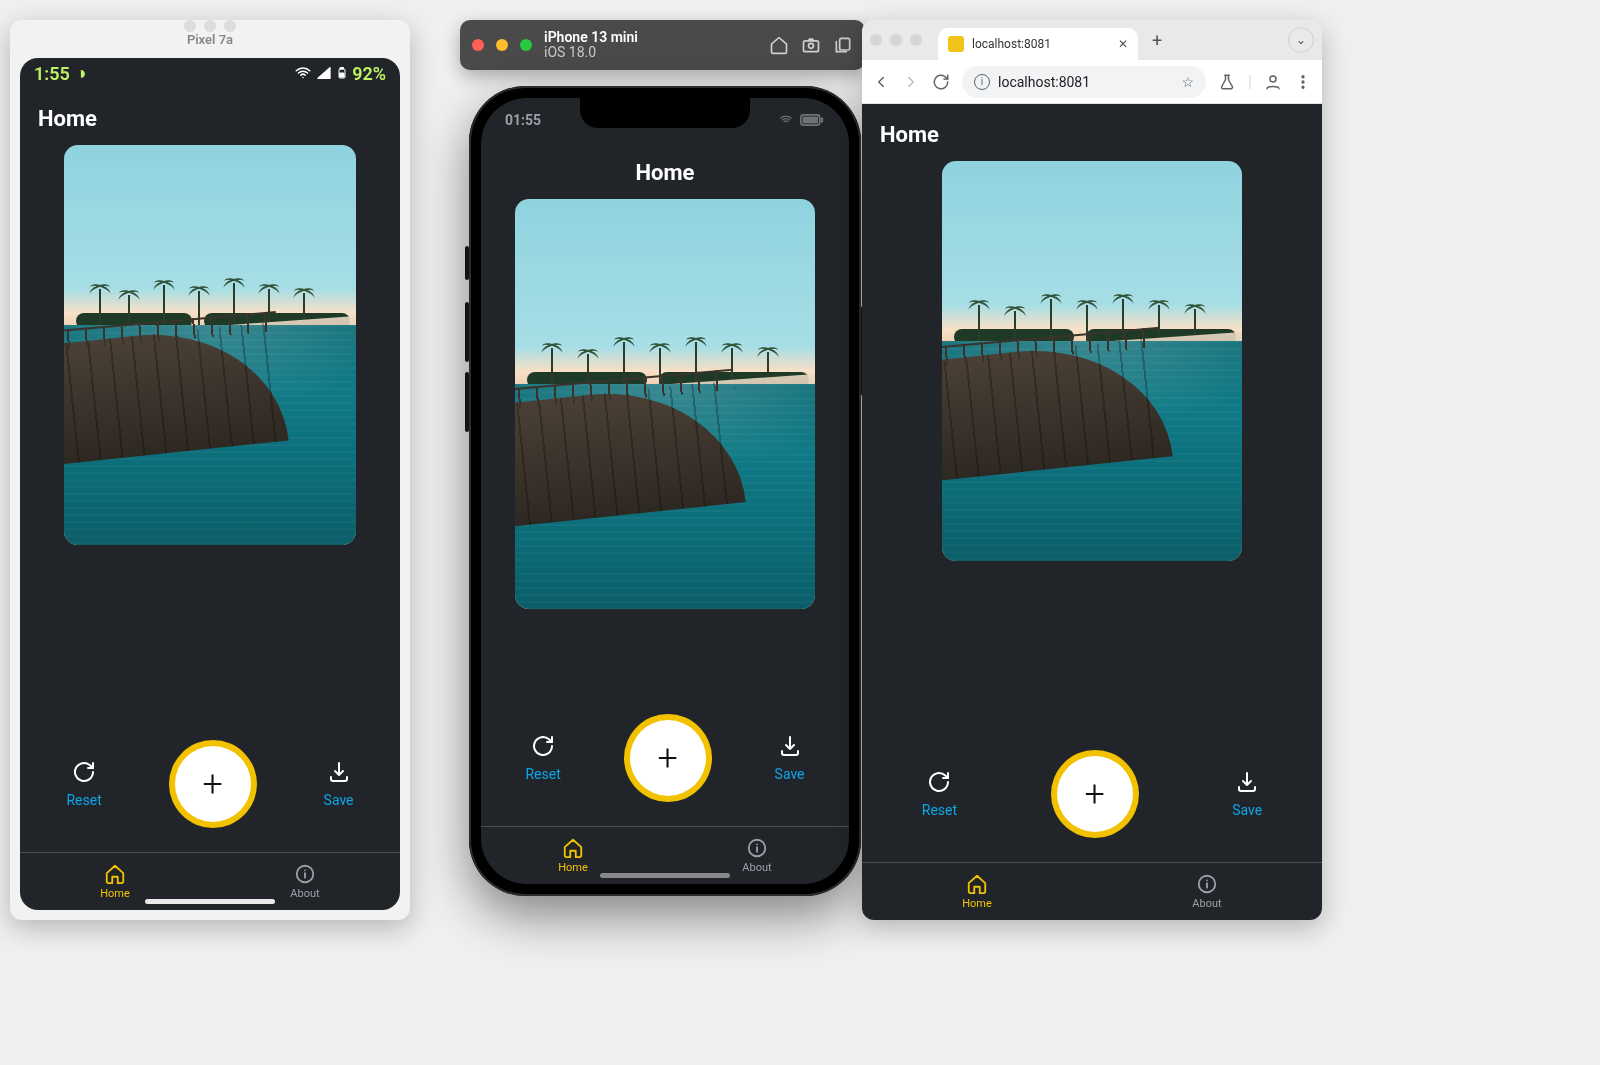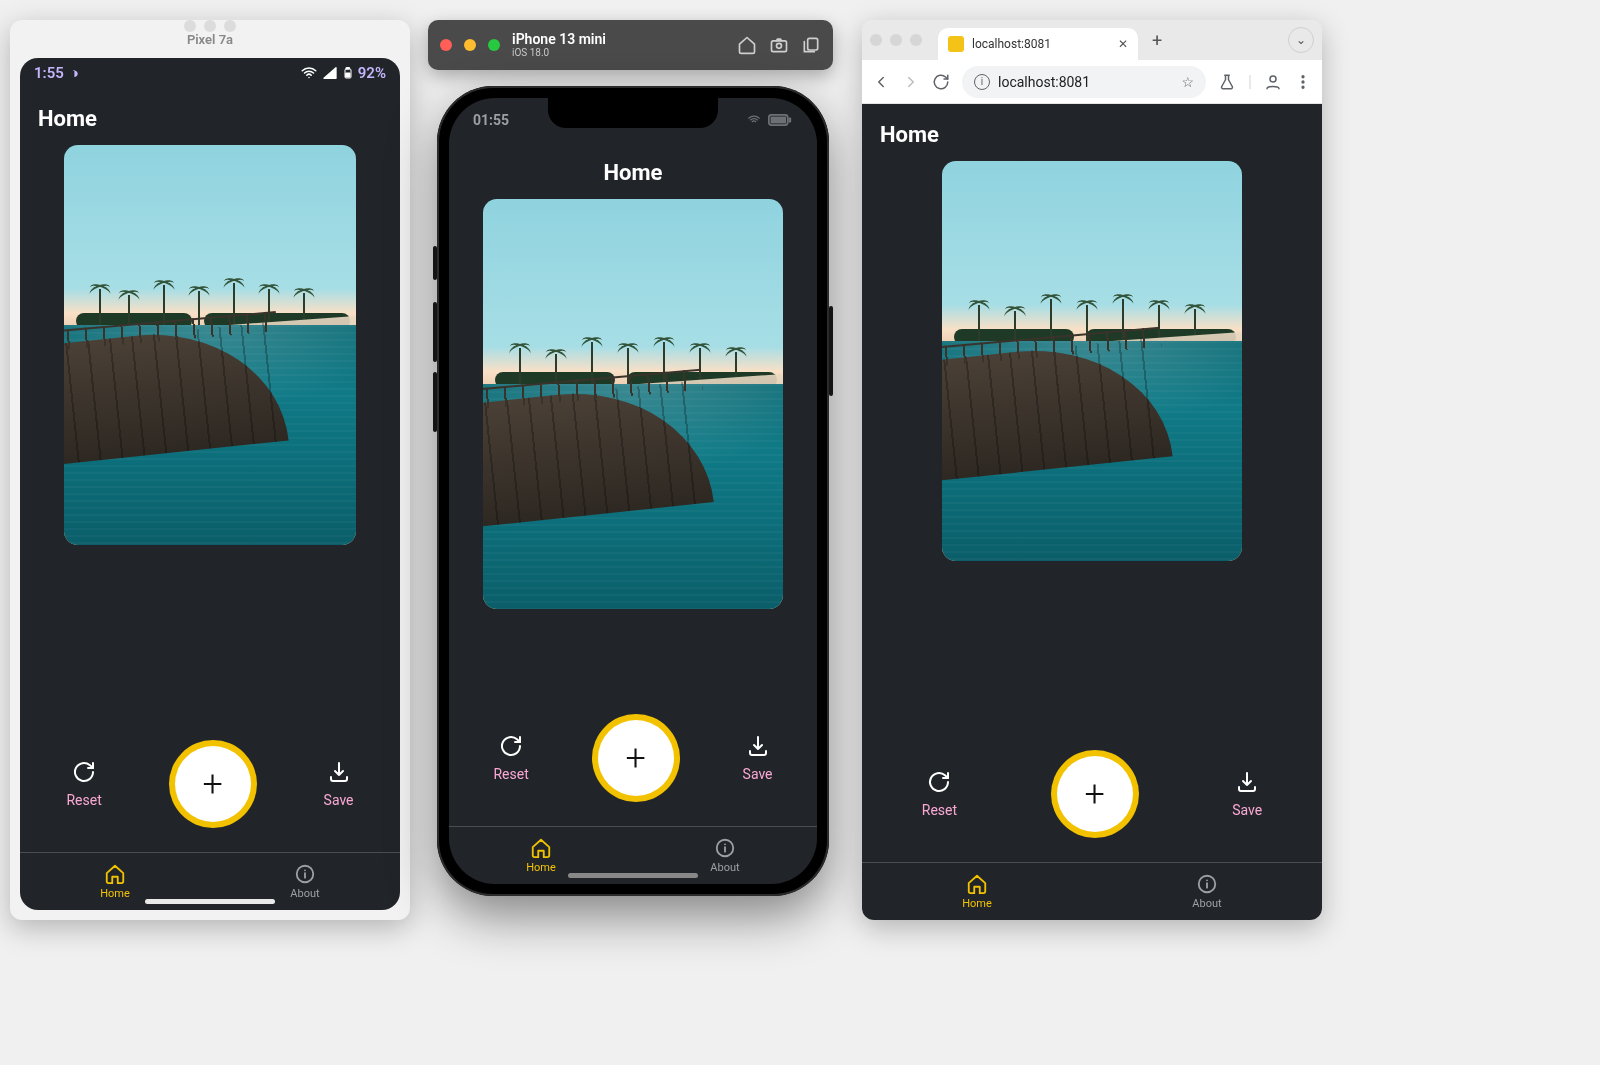--- a/index.html
+++ b/index.html
@@ -10,34 +10,34 @@
   .android-emu {
     position: absolute; left: 10px; top: 20px; width: 400px; height: 900px;
     background: #f2f2f2; border-radius: 12px; box-shadow: 0 8px 28px rgba(0,0,0,.25); overflow: hidden;
   }
   .mac-title { height: 30px; display:flex; align-items:center; padding:0 12px; font-size:13px; color:#666;flex-direction:column; }
   .traffic { display:flex; gap:8px; }
   .dot { width:12px; height:12px; border-radius:50%; background:#dcdcdc; }
   .mac-title .title { flex:1; text-align:center; font-weight:600; color:#888; }
 
   .android-screen { position:absolute; left:10px; right:10px; top:38px; bottom:10px; background:#212529; border-radius:18px; overflow:hidden; display:flex; flex-direction:column; }
-  .android-status { height:30px; display:flex; align-items:center; justify-content:space-between; padding:8px 14px; color:#c4b5fd; font-size:15px; font-weight:600; }
+  .android-status { height:30px; display:flex; align-items:center; justify-content:space-between; padding:8px 14px; color:#bef264; font-size:18px; font-weight:600; }
   .android-status .left { display:flex; align-items:center; gap:6px; }
   .android-status .right { display:flex; align-items:center; gap:4px; }
 
   
-  .ios-sim { position:absolute; left:428px; top:20px; width:410px; }
+  .ios-sim { position:absolute; left:460px; top:20px; width:410px; }
   .sim-titlebar {
     width:405px; height:50px; background:#4a4a4a; border-radius:10px; display:flex; align-items:center; padding:0 12px; gap:12px;
     box-shadow: 0 6px 18px rgba(0,0,0,.3);
   }
   .sim-titlebar .tl { width:12px; height:12px; border-radius:50%; }
   .tl.red{background:#ff5f57;} .tl.yel{background:#febc2e;} .tl.grn{background:#28c840;}
   .sim-titlebar .dev { color:#fff; font-size:14px; font-weight:600; line-height:1.1; }
-  .sim-titlebar .dev small{display:block; font-weight:400; font-size:10px; color:#c9c9c9;}
+  .sim-titlebar .dev small{display:block; font-weight:400; font-size:14px; color:#c9c9c9;}
   .sim-titlebar .sp{flex:1;}
   .sim-titlebar .ticon{ color:#cfcfcf; width:20px; height:20px; }
 
   .iphone-frame {
     position:relative; margin:16px auto 0; width:392px; height:810px; background:#000; border-radius:56px; padding:12px;
     box-shadow: 0 20px 50px rgba(0,0,0,.45), inset 0 0 0 2px #2b2b2b;
   }
   .iphone-side{position:absolute; background:#141414; border-radius:3px;}
   .iphone-side.s1{left:-4px; top:160px; width:4px; height:34px;}
   .iphone-side.s2{left:-4px; top:216px; width:4px; height:60px;}
@@ -90,21 +90,21 @@
   .photo .rail{position:absolute;left:-5%;top:44%;width:78%;height:5%;transform:rotate(-5deg);}
   .photo .rail::before{content:"";position:absolute;left:0;right:0;top:0;height:2px;background:#3a332b;}
   .photo .rail::after{content:"";position:absolute;left:0;right:0;top:0;height:100%;background:repeating-linear-gradient(90deg,#3a332b 0 2px, transparent 2px 18px);}    
   .photo .trees{position:absolute;left:0;right:0;top:30%;height:16%;}
   .palm{position:absolute;bottom:0;width:2px;background:#2d3b2a;}
   .palm::before,.palm::after{content:"";position:absolute;top:-4px;left:-10px;width:22px;height:10px;border-top:2px solid #34553b;border-radius:60% 60% 0 0;transform:rotate(-20deg);} 
   .palm::after{transform:scaleX(-1) rotate(-20deg); left:auto; right:-10px;}
   .bush{position:absolute;bottom:0;height:16px;border-radius:10px;background:#1e3a26;}
 
   .actions { margin-top:auto; display:flex; align-items:center; justify-content:space-around; padding:26px 10px 30px; }
-  .act { display:flex; flex-direction:column; align-items:center; gap:8px; color:#f9a8d4; font-size:14px; }
+  .act { display:flex; flex-direction:column; align-items:center; gap:8px; color:#0ea5e9; font-size:14px; }
   .act svg{width:24px;height:24px;stroke:#fff;}
   .fab { width:76px; height:76px; border-radius:50%; background:#fff; display:flex; align-items:center; justify-content:center; box-shadow:0 0 0 6px #f2c200; }
   .fab span{font-size:36px;color:#111;font-weight:300;line-height:1;}
 
   .tabbar { height:58px; border-top:1px solid #4a4e53; display:flex; }
   .tabbar .titem{ flex:1; display:flex; flex-direction:column; align-items:center; justify-content:center; gap:2px; font-size:11px;}
   .tabbar .titem.active{ color:#f2c200; }
   .tabbar .titem.inactive{ color:#9aa0a6; }
   .tabbar svg{width:22px;height:22px;}
   .navpill{ position:absolute; bottom:6px; left:50%; transform:translateX(-50%); width:130px; height:5px; background:#fff; border-radius:3px; opacity:.9;}

